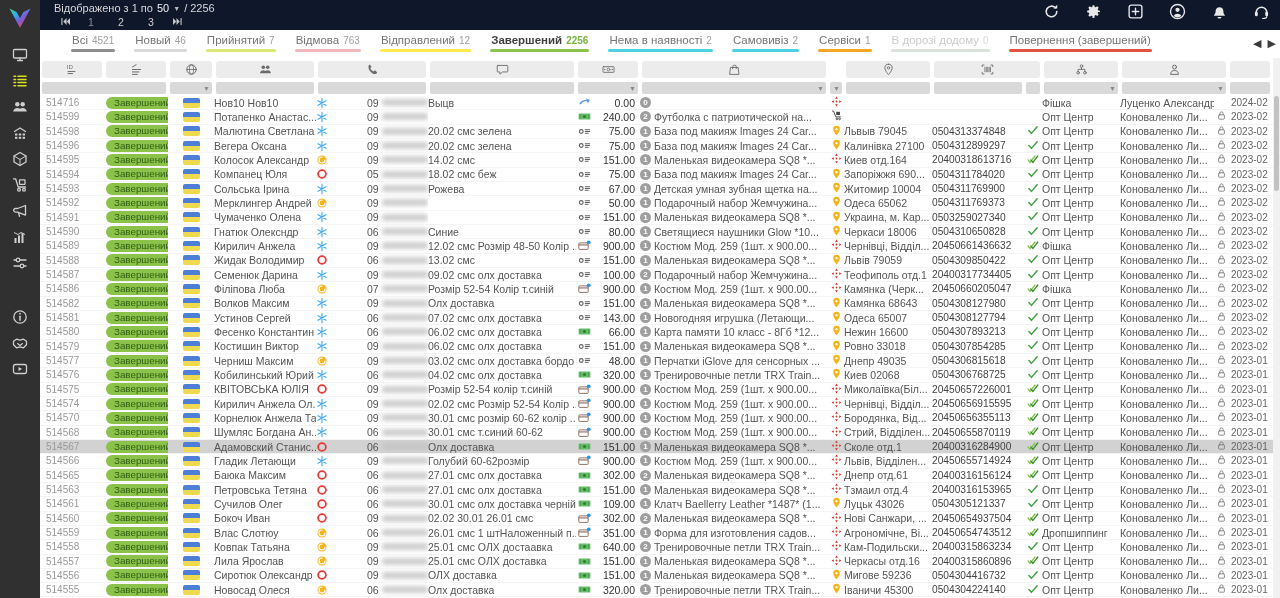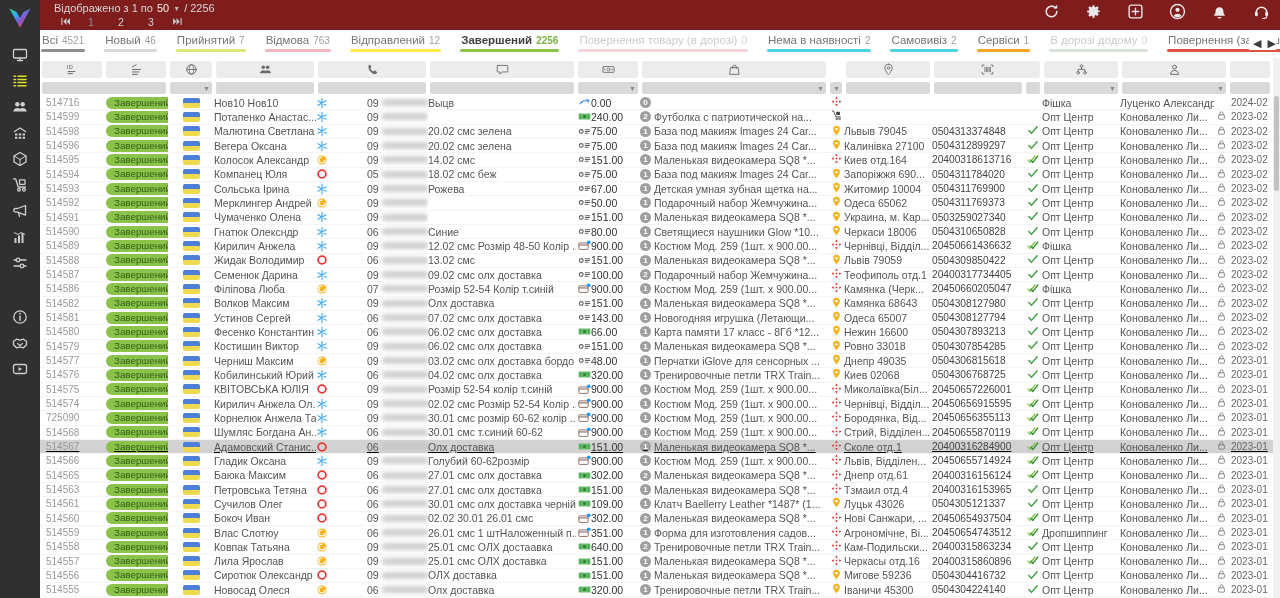--- a/index.html
+++ b/index.html
@@ -7,34 +7,34 @@
   .app{display:flex;width:1280px;height:598px;}
   
   .sidebar{width:40px;background:#303030;display:flex;flex-direction:column;align-items:center;flex:none;}
   .logo{width:28px;height:28px;margin:4px 0 10px;}
   .side-icon{width:40px;height:26px;display:flex;align-items:center;justify-content:center;color:#cfcfcf;cursor:pointer;}
   .side-icon svg{width:16px;height:16px;display:block;}
   .side-icon.active{color:#d9e021;}
   .side-icon.group2{margin-top:28px;}
   
   .main{flex:1;display:flex;flex-direction:column;position:relative;min-width:0;}
-  .topbar{height:30px;background:#7f1d1d;color:#d6d6d6;position:relative;flex:none;}
+  .topbar{height:30px;background:#0f172a;color:#d6d6d6;position:relative;flex:none;}
   .tb-line1{position:absolute;left:14px;top:2px;font-size:11px;display:flex;align-items:center;gap:4px;}
   .psize{cursor:pointer;color:#efefef;}
   .tb-car{font-size:7px;color:#bbb;}
   .tb-line2{position:absolute;left:14px;top:15px;display:flex;align-items:center;gap:0;}
   .pg-btn{width:22px;height:13px;display:flex;align-items:center;justify-content:center;color:#c9c9c9;cursor:pointer;}
   .pg-btn svg{width:11px;height:11px;}
   .pg-num{width:30px;text-align:center;font-size:10.5px;color:#cfcfcf;cursor:pointer;}
   .pg-num.cur{color:#8f8f8f;}
   .tb-right{position:absolute;right:10px;top:3px;display:flex;align-items:center;gap:25px;}
   .tb-ic{color:#e8e8e8;cursor:pointer;}
   .tb-ic svg{width:17px;height:17px;display:block;}
   
-  .tabs{height:28px;background:#fff;display:flex;align-items:flex-start;padding-left:0;position:relative;overflow:hidden;flex:none;}
+  .tabs{height:28px;background:#fff;display:flex;align-items:flex-start;padding-left:30px;position:relative;overflow:hidden;flex:none;}
   .tab{position:relative;margin-right:17px;padding:4px 2px 9px;font-size:11.5px;color:#757575;white-space:nowrap;cursor:pointer;flex:none;}
   .tab::after{content:"";position:absolute;left:1px;right:1px;bottom:3px;height:3px;border-radius:2px;background:var(--u,#ddd);}
   .tab .tcount{font-size:10px;color:#9e9e9e;margin-left:4px;}
   .tab.active{color:#3f3f3f;font-weight:bold;}
   .tab.disabled{color:#cbcbcb;}
   .tab.disabled .tcount{color:#d8d8d8;}
   .tabnav{position:absolute;right:4px;top:6px;display:flex;gap:6px;background:#fff;padding-left:4px;}
   .tabnav span{color:#3c3c3c;cursor:pointer;font-size:11px;line-height:14px;}
   
   .grid{display:grid;grid-template-columns:64px 64px 46px 102px 112px 148px 64px 188px 16px 88px 92px 18px 78px 94px 14px 44px;}
@@ -42,31 +42,31 @@
   .thead{height:22px;align-items:center;flex:none;}
   .th{height:22px;display:flex;align-items:center;}
   .pill{flex:1;height:17px;margin:0 2px;background:#ececec;border-radius:3px;display:flex;align-items:center;justify-content:center;color:#6b6b6b;cursor:pointer;}
   .pill svg{width:13px;height:13px;display:block;}
   .frow{height:16px;align-items:center;flex:none;}
   .fcell{display:flex;align-items:center;height:16px;}
   .fbox{flex:1;height:12px;margin:0 2px;background:#d9d9d9;border-radius:2px;display:flex;align-items:center;justify-content:flex-end;cursor:text;}
   .fbox .car{font-size:7px;color:#8a8a8a;margin-right:2px;line-height:1;}
   .rows{flex:1;overflow:hidden;}
   .row{height:14.34px;box-sizing:border-box;border-bottom:1px solid #f4f4f4;cursor:pointer;}
-  .row.hl{background:#d2d2d2;text-decoration:underline;}
+  .row.hl{background:#d2d2d2;}
   .c{overflow:hidden;white-space:nowrap;display:flex;align-items:center;font-size:10.5px;color:#555;}
   .c svg{flex:none;}
   .c.cid{color:#999;font-size:10px;padding-left:6px;}
   .c.cflag{justify-content:center;}
   .badge{background:#8bc34a;color:#2f5e14;font-size:9.8px;line-height:12px;height:12px;padding:0 8px;border-radius:8px;margin-left:2px;}
   .flag{width:17px;height:10px;border-radius:2px;background:linear-gradient(to bottom,#4d7fd6 0 50%,#efd94f 50% 100%);}
   .c.cphone .op svg{width:12px;height:12px;display:block;}
   .pfx{margin-left:3px;padding-left:36px;}
   .ph-blur{display:inline-block;width:46px;height:7px;background:#c2c2c2;border-radius:2px;filter:blur(2px);margin-left:3px;opacity:.8;}
-  .c.cpay{justify-content:flex-start;padding:0 5px 0 2px;}
+  .c.cpay{justify-content:space-between;padding:0 5px 0 2px;}
   .c.cpay .pic svg{width:13px;height:13px;display:block;}
   .amt{color:#333;}
   .c.cprod{gap:3px;}
   .qty{flex:none;width:11px;height:11px;border-radius:50%;background:#9e9e9e;color:#fff;font-size:8px;font-weight:bold;text-align:center;line-height:11px;}
   .c.cdlv{justify-content:center;}
   .c.cdlv svg{width:11px;height:11px;}
   .c.cttn{font-size:10.2px;color:#444;}
   .c.cchk{justify-content:center;}
   .c.cchk svg{width:12px;height:12px;}
   .c.clock{justify-content:center;}
@@ -276,21 +276,20 @@
         </div>
     </div>
 
     <div class="tabs" id="tabs">
         <div class="tab" style="--u: #8d8d8d;"><span class="tlabel">Всі</span><span class="tcount">4521</span></div>
         <div class="tab" style="--u: #d9d9d9;"><span class="tlabel">Новый</span><span class="tcount">46</span></div>
         <div class="tab" style="--u: #dce775;"><span class="tlabel">Прийнятий</span><span class="tcount">7</span></div>
         <div class="tab" style="--u: #f2b8bd;"><span class="tlabel">Відмова</span><span class="tcount">763</span></div>
         <div class="tab" style="--u: #ffe94d;"><span class="tlabel">Відправлений</span><span class="tcount">12</span></div>
         <div class="tab active" style="--u: #8bc34a;"><span class="tlabel">Завершений</span><span class="tcount" style="color: rgb(124, 179, 66);">2256</span></div>
-        <div class="tab disabled" style="--u: #f6d4d9;"><span class="tlabel">Повернення товару (в дорозі)</span><span class="tcount">0</span></div>
         <div class="tab" style="--u: #4dd0e1;"><span class="tlabel">Нема в наявності</span><span class="tcount">2</span></div>
         <div class="tab" style="--u: #4dd0e1;"><span class="tlabel">Самовивіз</span><span class="tcount">2</span></div>
         <div class="tab" style="--u: #f5a623;"><span class="tlabel">Сервіси</span><span class="tcount">1</span></div>
         <div class="tab disabled" style="--u: #d9e3d9;"><span class="tlabel">В дорозі додому</span><span class="tcount">0</span></div>
         <div class="tab" style="--u: #e25241;"><span class="tlabel">Повернення (завершений)</span></div>
         <div class="tabnav">
           <span>◀</span>
           <span>▶</span>
         </div>
       </div>
@@ -1458,21 +1457,21 @@
                 <rect x="0.8" y="4.2" width="14.4" height="7.6" rx="0.8" fill="#66bb6a"></rect>
                 <rect x="2.2" y="5.5" width="1.2" height="5" fill="#43a047"></rect>
                 <rect x="12.6" y="5.5" width="1.2" height="5" fill="#43a047"></rect>
                 <circle cx="8" cy="8" r="1.9" fill="#2e7d32"></circle>
               </svg>
             </span>
             <span class="amt">66.00</span>
           </div>
           <div class="c cprod">
             <span class="qty">1</span>
-            <span>Карта памяти 17 класс - 8Гб *12...</span>
+            <span>Карта памяти 10 класс - 8Гб *12...</span>
           </div>
           <div class="c cdlv">
             <span><svg viewBox="0 0 16 16">
                 <path d="M8 1.2A4.8 4.8 0 003.2 6C3.2 9.5 8 15 8 15s4.8-5.5 4.8-9A4.8 4.8 0 008 1.2z" fill="#f5b31a"></path>
                 <circle cx="8" cy="6.1" r="1.7" fill="#fff"></circle>
               </svg></span>
           </div>
           <div class="c">Нежин 16600</div>
           <div class="c cttn">0504307893213</div>
           <div class="c cchk">
@@ -1786,21 +1785,21 @@
           <div class="c">Коноваленко Ли...</div>
           <div class="c clock">
             <span><svg viewBox="0 0 16 16" fill="none" stroke="currentColor" stroke-width="1.3" stroke-linecap="round" stroke-linejoin="round">
                 <rect x="3.8" y="7" width="8.4" height="6.3" rx="1" stroke="#757575" stroke-width="1.2"></rect>
                 <path d="M5.7 7V5a2.3 2.3 0 014.6 0v2" stroke="#757575" stroke-width="1.2"></path>
               </svg></span>
           </div>
           <div class="c cdate">2023-01</div>
         </div>
         <div class="row grid">
-          <div class="c cid">725090</div>
+          <div class="c cid">514570</div>
           <div class="c">
             <span class="badge">Завершений</span>
           </div>
           <div class="c cflag">
             <span class="flag"></span>
           </div>
           <div class="c">Корнелюк Анжела Та...</div>
           <div class="c cphone">
             <span class="op">
               <svg viewBox="0 0 16 16">
@@ -1984,21 +1983,21 @@
           <div class="c cdate">2023-01</div>
         </div>
         <div class="row grid">
           <div class="c cid">514566</div>
           <div class="c">
             <span class="badge">Завершений</span>
           </div>
           <div class="c cflag">
             <span class="flag"></span>
           </div>
-          <div class="c">Гладик Оксана</div>
+          <div class="c">Гладик Летающи</div>
           <div class="c cphone">
             <span class="op">
               <svg viewBox="0 0 16 16">
                 <g stroke="#3fa9f5" stroke-width="1.5" stroke-linecap="round">
                   <path d="M8 1.8v12.4M2.6 4.9l10.8 6.2M13.4 4.9L2.6 11.1"></path>
                 </g>
               </svg>
             </span>
             <span class="pfx">09</span>
             <span class="ph-blur"></span>

